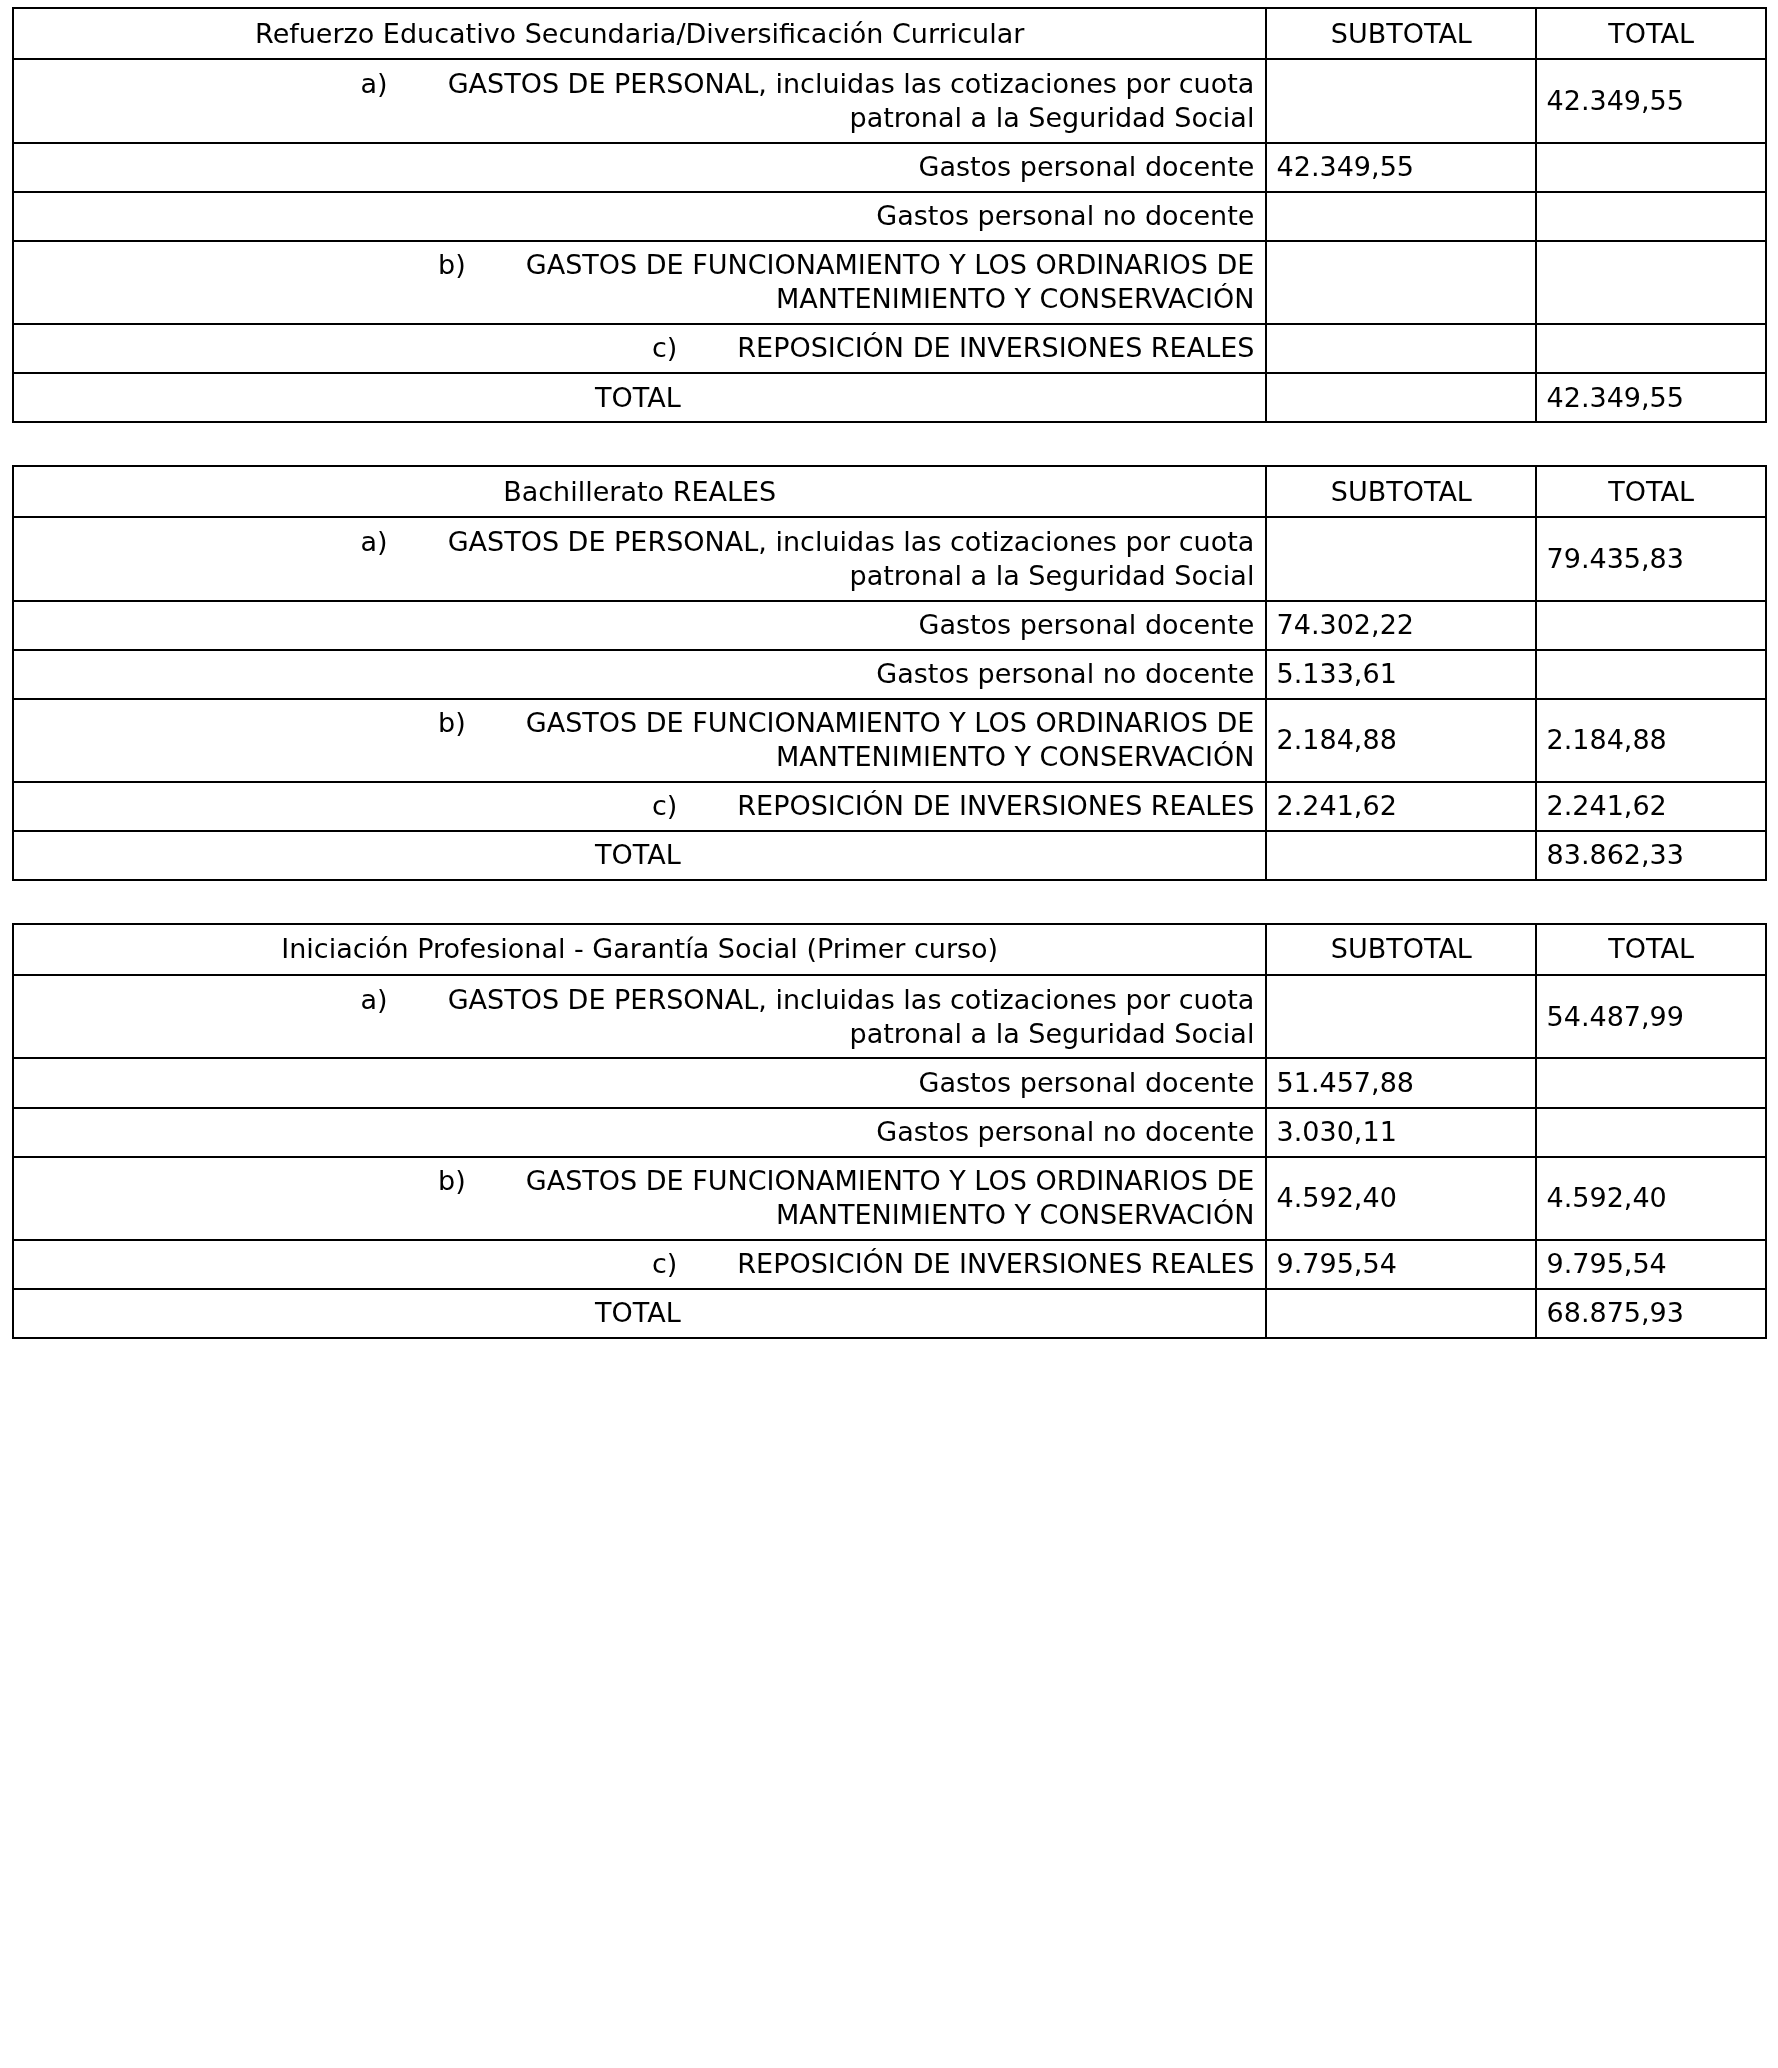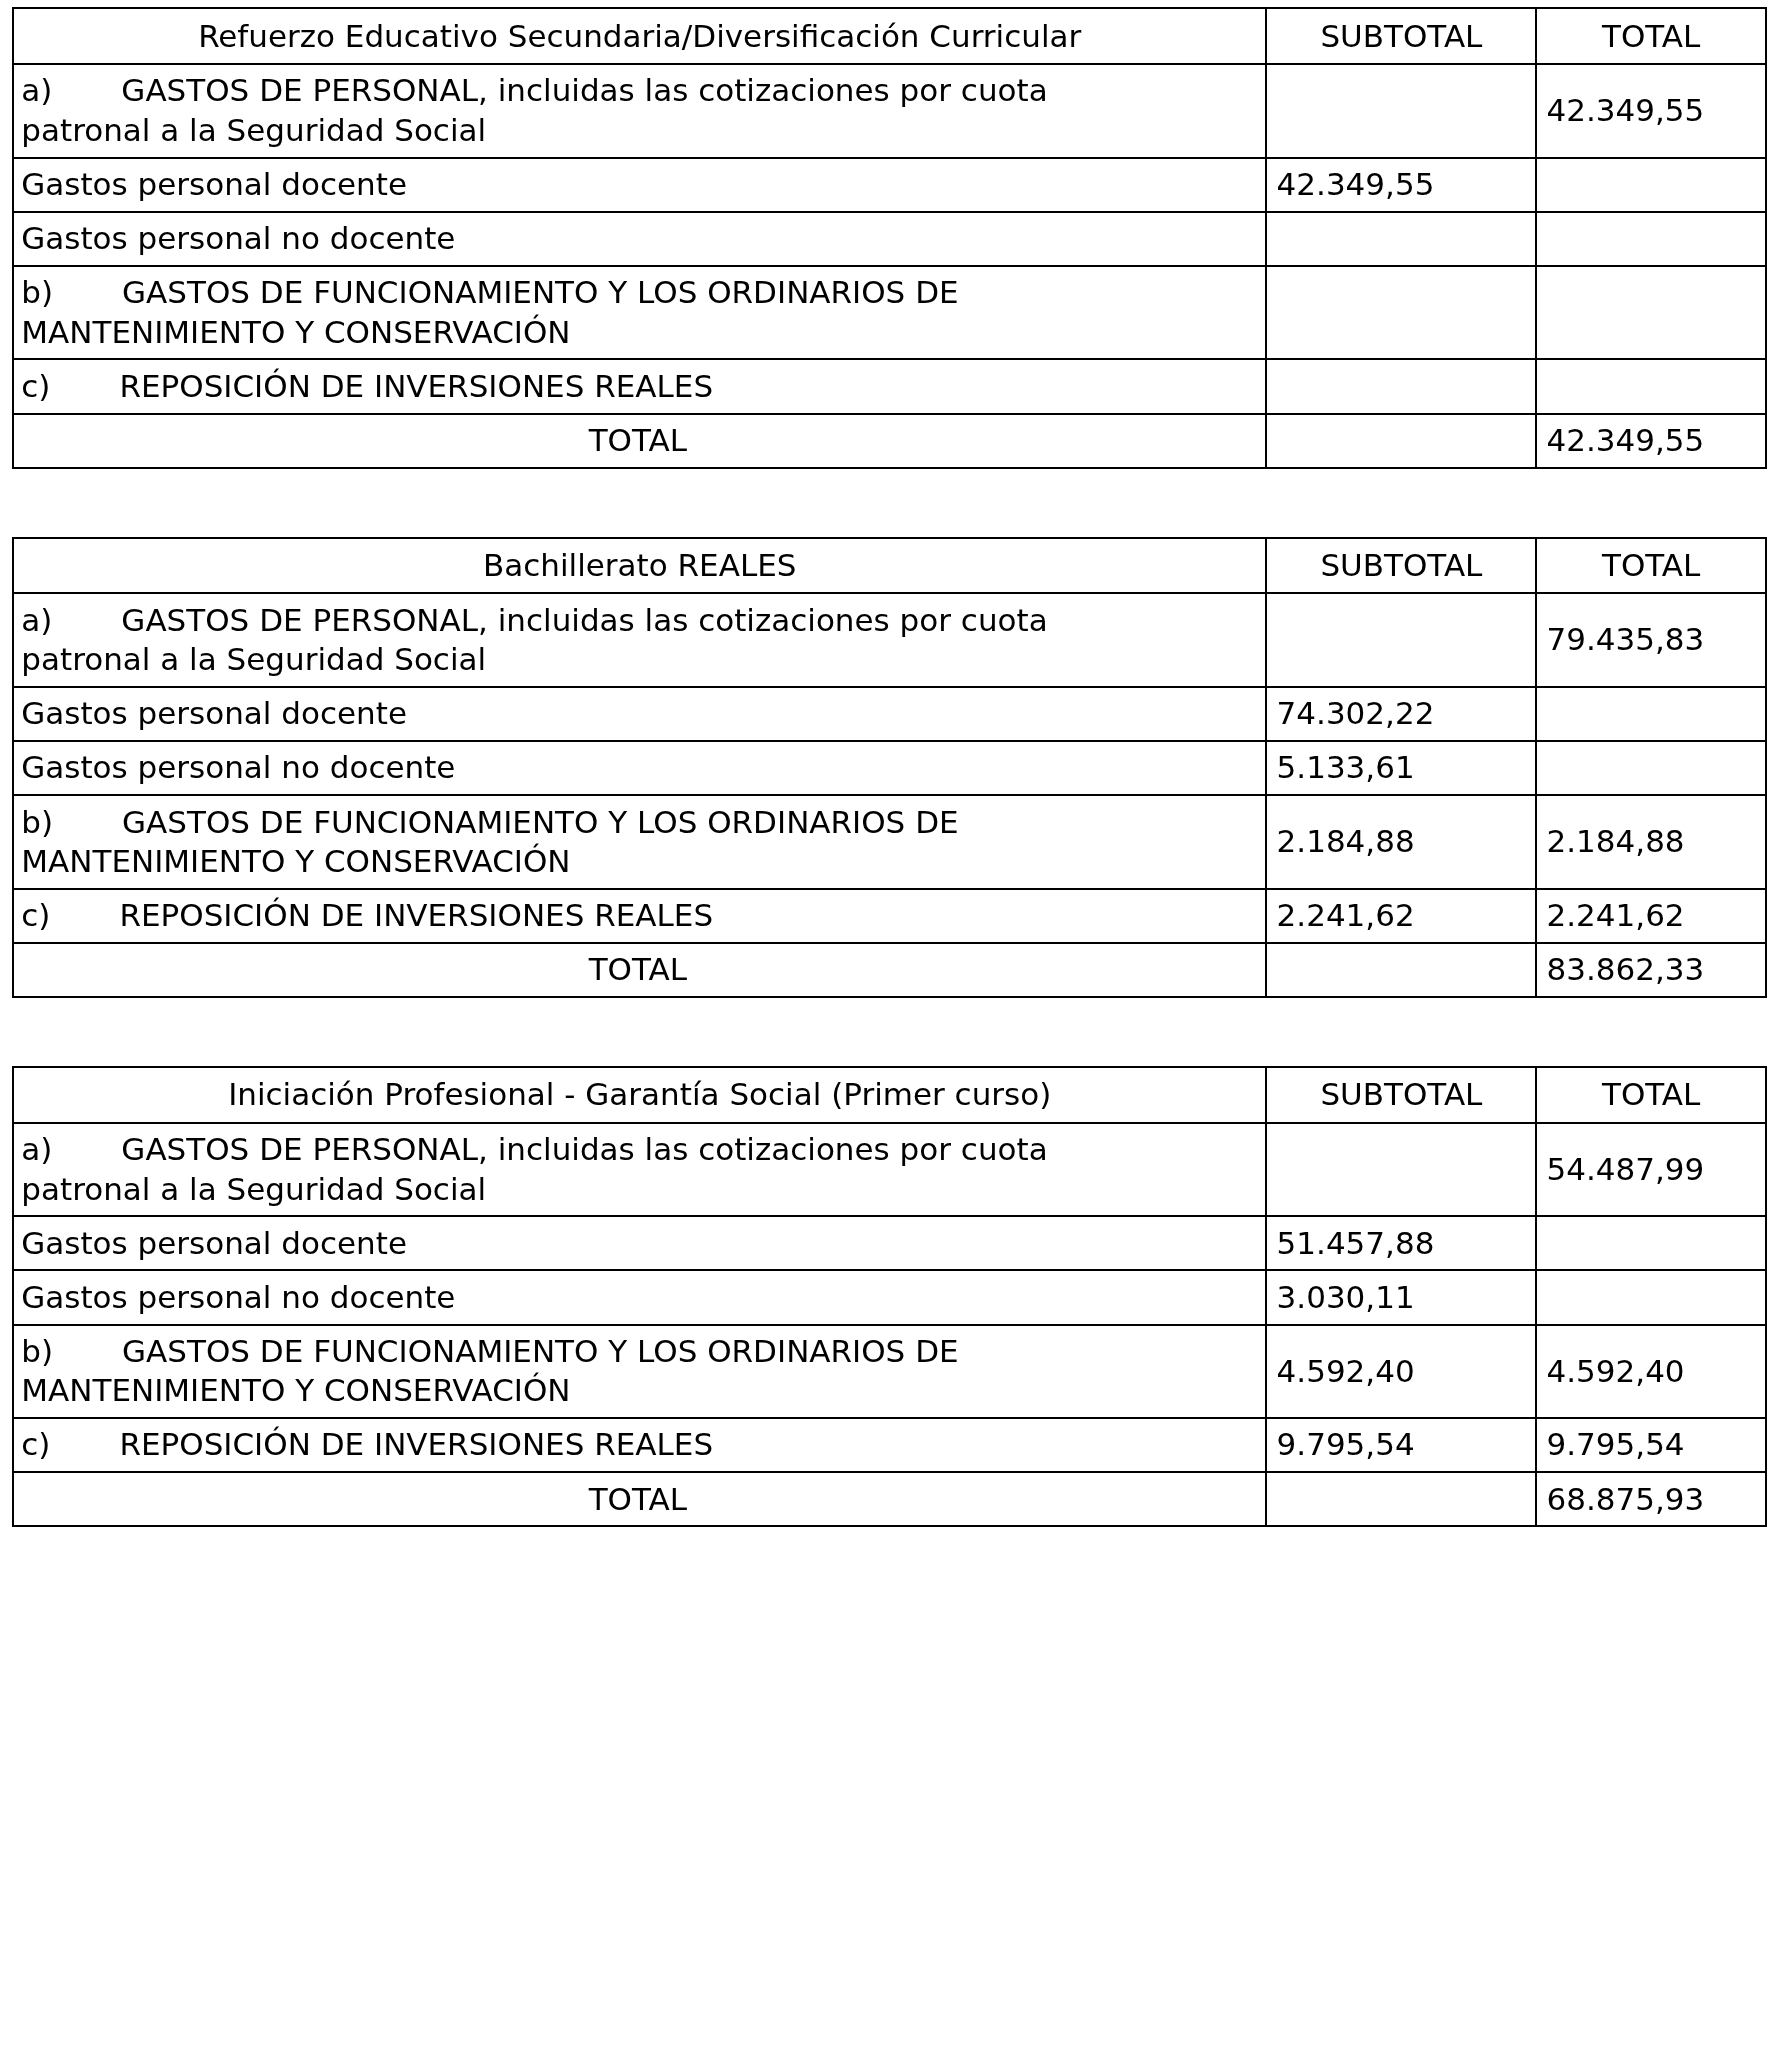--- a/index.html
+++ b/index.html
@@ -11,39 +11,39 @@
     color: #000000;
     font-family: "DejaVu Sans", "Liberation Sans", sans-serif;
   }
   .page {
     padding: 7.3px 12px 0 12px;
   }
   table.budget-table {
     border-collapse: collapse;
     width: 100%;
     table-layout: fixed;
-    font-size: 31px;
-    margin-bottom: 68px;
+    font-size: 27px;
+    margin-bottom: 42px;
   }
   .col-label    { width: 71.5%; }
   .col-subtotal { width: 15.4%; }
   .col-total    { width: 13.1%; }
   table.budget-table th,
   table.budget-table td {
     border: 2.8px solid #000000;
     vertical-align: middle;
     font-weight: normal;
   }
   table.budget-table th {
     padding: 8.3px 7.3px;
     text-align: center;
     line-height: 1.2;
   }
   td.label {
-    text-align: left;
+    text-align: right;
     padding: 6.4px 11px 6.4px 7.3px;
     white-space: pre-wrap;
     line-height: 1.27;
   }
   td.label.center {
     text-align: center;
     white-space: normal;
   }
   td.num {
     text-align: left;

